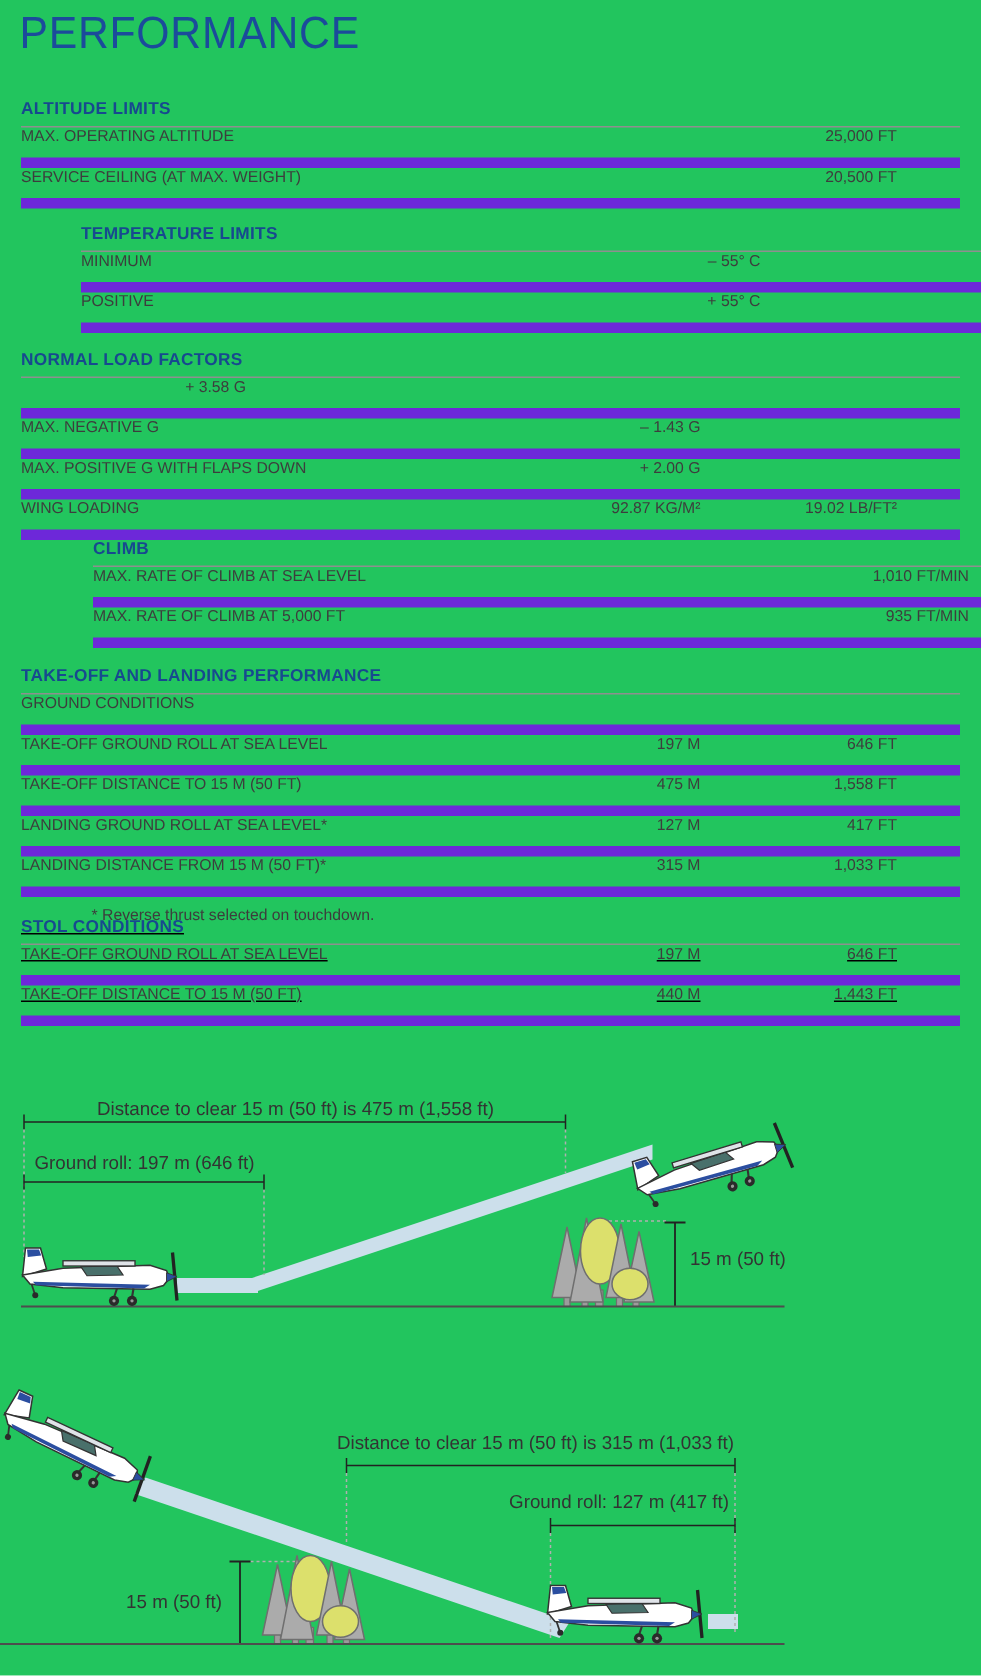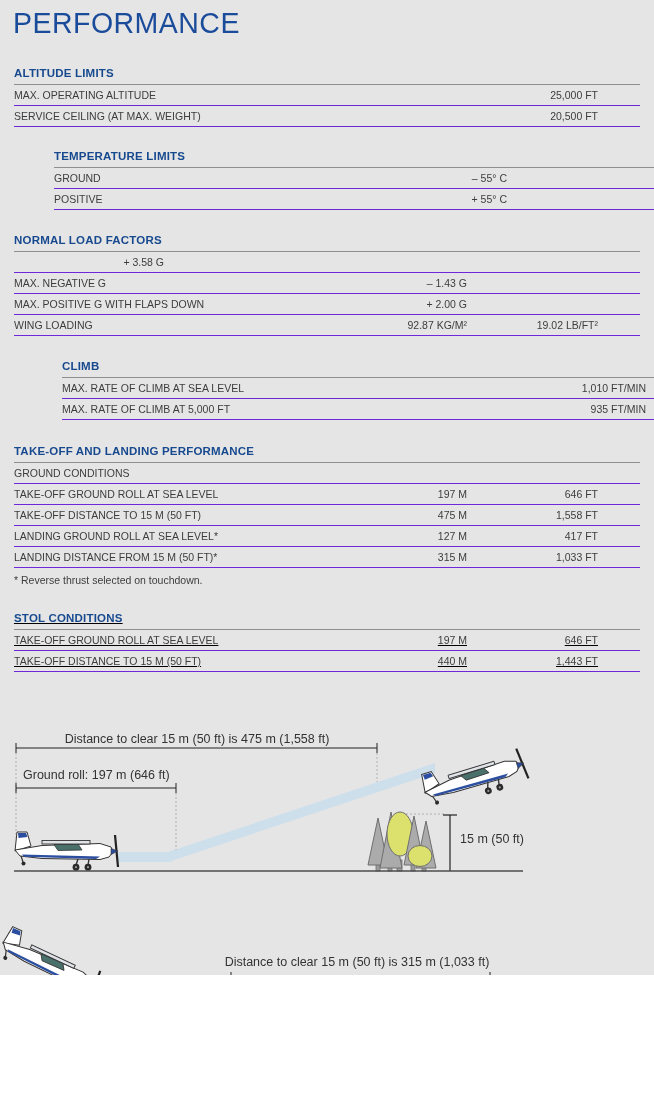--- a/index.html
+++ b/index.html
@@ -1,17 +1,17 @@
 <!DOCTYPE html>
 <html><head>
 <meta charset="utf-8">
 <style>
   html,body { margin:0; padding:0; background:#ffffff; }
   body { width:654px; height:1117px; font-family:"Liberation Sans", sans-serif; }
-  .page { position:relative; width:654px; height:975px; background:#e5e5e5; overflow:hidden; }
+  .page { position:relative; width:654px; height:1117px; background:#22c55e; overflow:hidden; }
 
   .title {
     position:absolute; left:13px; top:6px; margin:0;
     font-size:30px; font-weight:500; color:#1b4b9b;
     letter-spacing:0.5px; transform:scaleX(0.95); transform-origin:left top;
     white-space:nowrap;
   }
 
   #sections { position:absolute; left:14px; top:0; width:626px; }
   .section { position:absolute; left:0; width:626px; }
@@ -21,28 +21,28 @@
   #sections .section:nth-child(4) { top:360px;margin-left:48px; }
   #sections .section:nth-child(5) { top:445px; }
   #sections .section:nth-child(6) { top:612px;text-decoration:underline; }
 
   .sec-title {
     font-size:11.5px; font-weight:bold; color:#17498f;
     letter-spacing:0.2px; padding-bottom:5px;
     border-bottom:1px solid #8f8f8f;
   }
   .row {
-    display:flex; align-items:center; height:20px;
-    border-bottom:1px solid #6d28d9;
+    display:flex; align-items:flex-start; height:20px;
+    border-bottom:7px solid #6d28d9;
     font-size:10.5px; color:#3d3d3d; padding-right:42px;
   }
   .lbl { flex:1; white-space:nowrap; }
   .c-mid { width:150px; text-align:right; white-space:nowrap; }
   .c-right { width:131px; text-align:right; white-space:nowrap; }
-  .footnote { font-size:10.5px; color:#3d3d3d; padding-top:6px; }
+  .footnote { font-size:10.5px; color:#3d3d3d; padding-top:6px;margin-left:47px; }
 
   .diagrams { position:absolute; left:0; top:715px; }
   .dim-label { font-size:12.5px; fill:#333; font-family:"Liberation Sans", sans-serif; }
 </style>
 </head>
 <body>
 
 <div class="page">
 
   <h1 class="title">PERFORMANCE</h1>
@@ -57,21 +57,21 @@
         </div>
         <div class="row">
           <span class="lbl">SERVICE CEILING (AT MAX. WEIGHT)</span>
           <span class="c-mid"></span>
           <span class="c-right">20,500 FT</span>
         </div>
       </div>
       <div class="section">
         <div class="sec-title">TEMPERATURE LIMITS</div>
         <div class="row">
-          <span class="lbl">GROUND</span>
+          <span class="lbl">MINIMUM</span>
           <span class="c-mid">– 55° C</span>
           <span class="c-right"></span>
         </div>
         <div class="row">
           <span class="lbl">POSITIVE</span>
           <span class="c-mid">+ 55° C</span>
           <span class="c-right"></span>
         </div>
       </div>
       <div class="section">

